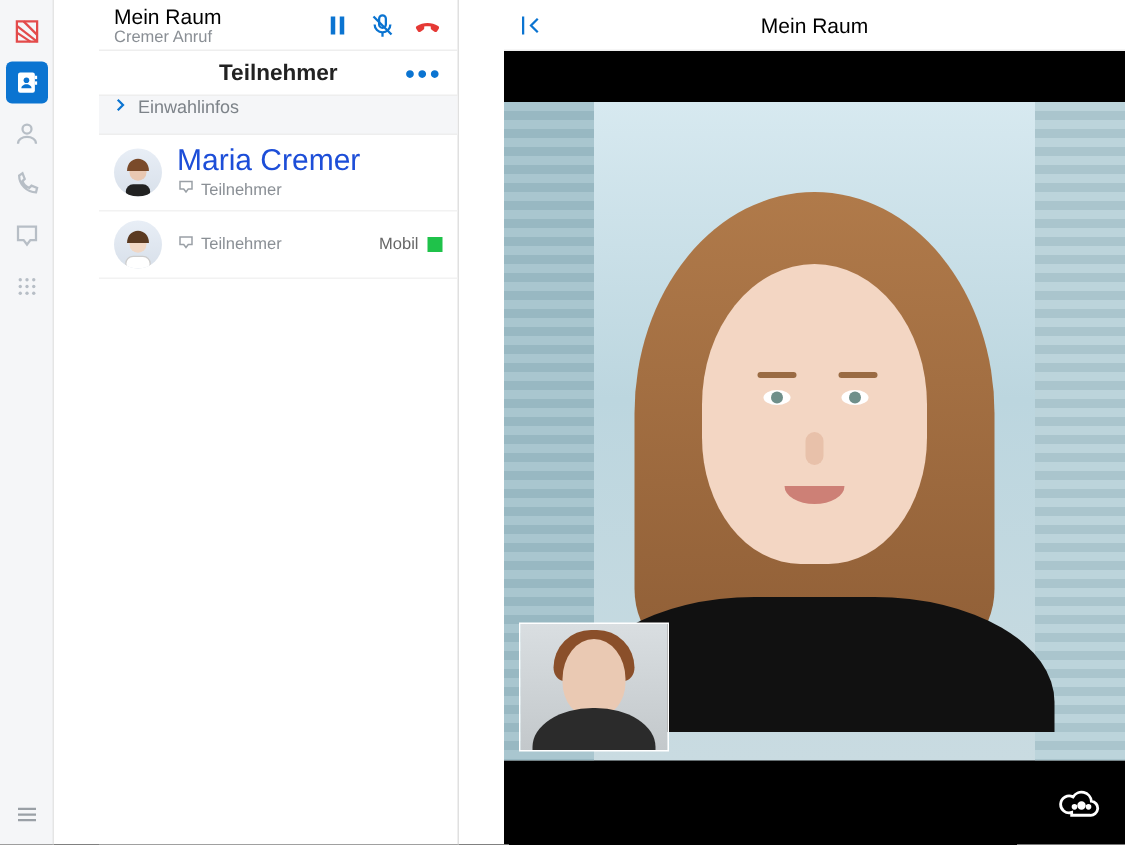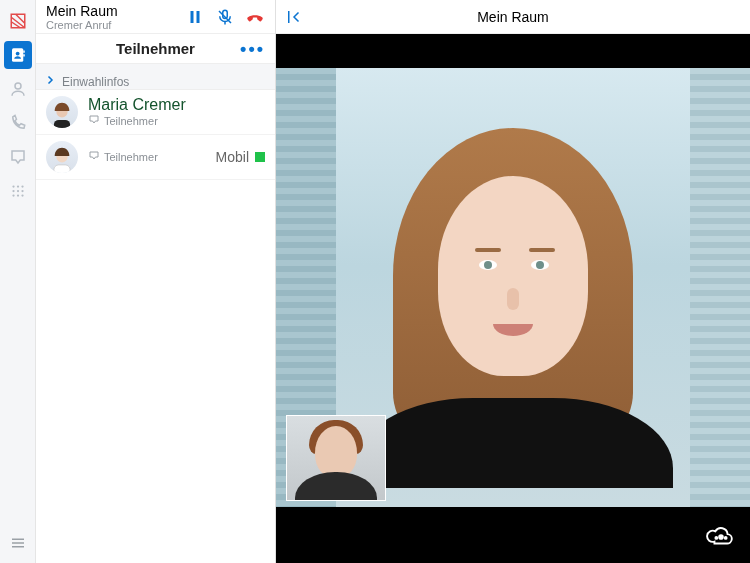--- a/index.html
+++ b/index.html
@@ -1,17 +1,17 @@
 <!DOCTYPE html>
 <html><head>
 <meta charset="utf-8">
 <style>
   * { box-sizing: border-box; margin: 0; padding: 0; }
   html, body { width: 750px; height: 563px; font-family: -apple-system, "Helvetica Neue", Arial, sans-serif; font-size: 13px; color: #222; }
-  .app { display: flex; width: 100%; height: 100%; }
+  .app { display: flex; width: 100%; height: 100%; gap: 30px; }
   .navrail {
     width: 36px; height: 100%; background: #f5f6f8; border-right: 1px solid #e5e5e5;
     display: flex; flex-direction: column; align-items: center; padding-top: 4px;
   }
   .navrail .rail-btn {
     width: 28px; height: 28px; margin: 3px 0; border-radius: 4px;
     display: flex; align-items: center; justify-content: center; cursor: pointer;
     color: #b7bec6;
   }
   .navrail .rail-btn.active { background: #0b74d1; color: #fff; }
@@ -34,41 +34,41 @@
   .call-ctrl { width: 20px; height: 20px; display:flex; align-items:center; justify-content:center; cursor:pointer; }
 
   .panel-title {
     display: flex; align-items: center; justify-content: center;
     position: relative; height: 30px; border-bottom: 1px solid #eee;
     font-size: 15px; font-weight: 600;
   }
   .panel-title .more { position: absolute; right: 10px; top: 5px; color:#0b74d1; font-size: 18px; letter-spacing: 2px; cursor:pointer; }
 
   .dialin-row {
-    display: flex; align-items: flex-end; gap: 6px; height: 26px;
+    display: flex; align-items: flex-start; gap: 6px; height: 26px;
     padding: 0 8px; background: #f5f6f8; border-bottom: 1px solid #eee;
     color: #7d8389; font-size: 12px;
   }
   .dialin-row .chev { color:#0b74d1; }
 
   .participant {
     display: flex; align-items: center; gap: 10px; padding: 6px 10px; border-bottom: 1px solid #f2f2f2;
     cursor: pointer;
   }
   .avatar {
     width: 32px; height: 32px; border-radius: 50%; flex-shrink:0;
     display:flex; align-items:flex-end; justify-content:center; overflow:hidden;
     background: linear-gradient(#e8eef6, #d8e0ea);
   }
   .avatar svg { width: 26px; height: 26px; }
   .p-texts { flex:1; min-width:0; }
-  .p-name { font-size: 16px; color:#14532d; }
+  .p-name { font-size: 20px; color:#1d4ed8; }
   .p-role { font-size: 11px; color:#8a8f95; display:flex; align-items:center; gap:4px; }
   .p-right { display:flex; align-items:center; gap:6px; }
-  .device { font-size:14px; color:#666; }
+  .device { font-size:11px; color:#666; }
   .status-dot { width:10px; height:10px; background:#1fc24a; }
 
   .main {
     flex: 1; height: 100%; display: flex; flex-direction: column; background: #fff;
   }
   .main-header {
     height: 34px; display: flex; align-items: center; border-bottom: 1px solid #eee;
     position: relative;
   }
   .collapse-btn { width: 28px; height: 28px; margin-left: 4px; display:flex; align-items:center; justify-content:center; color:#0b74d1; cursor:pointer;}

